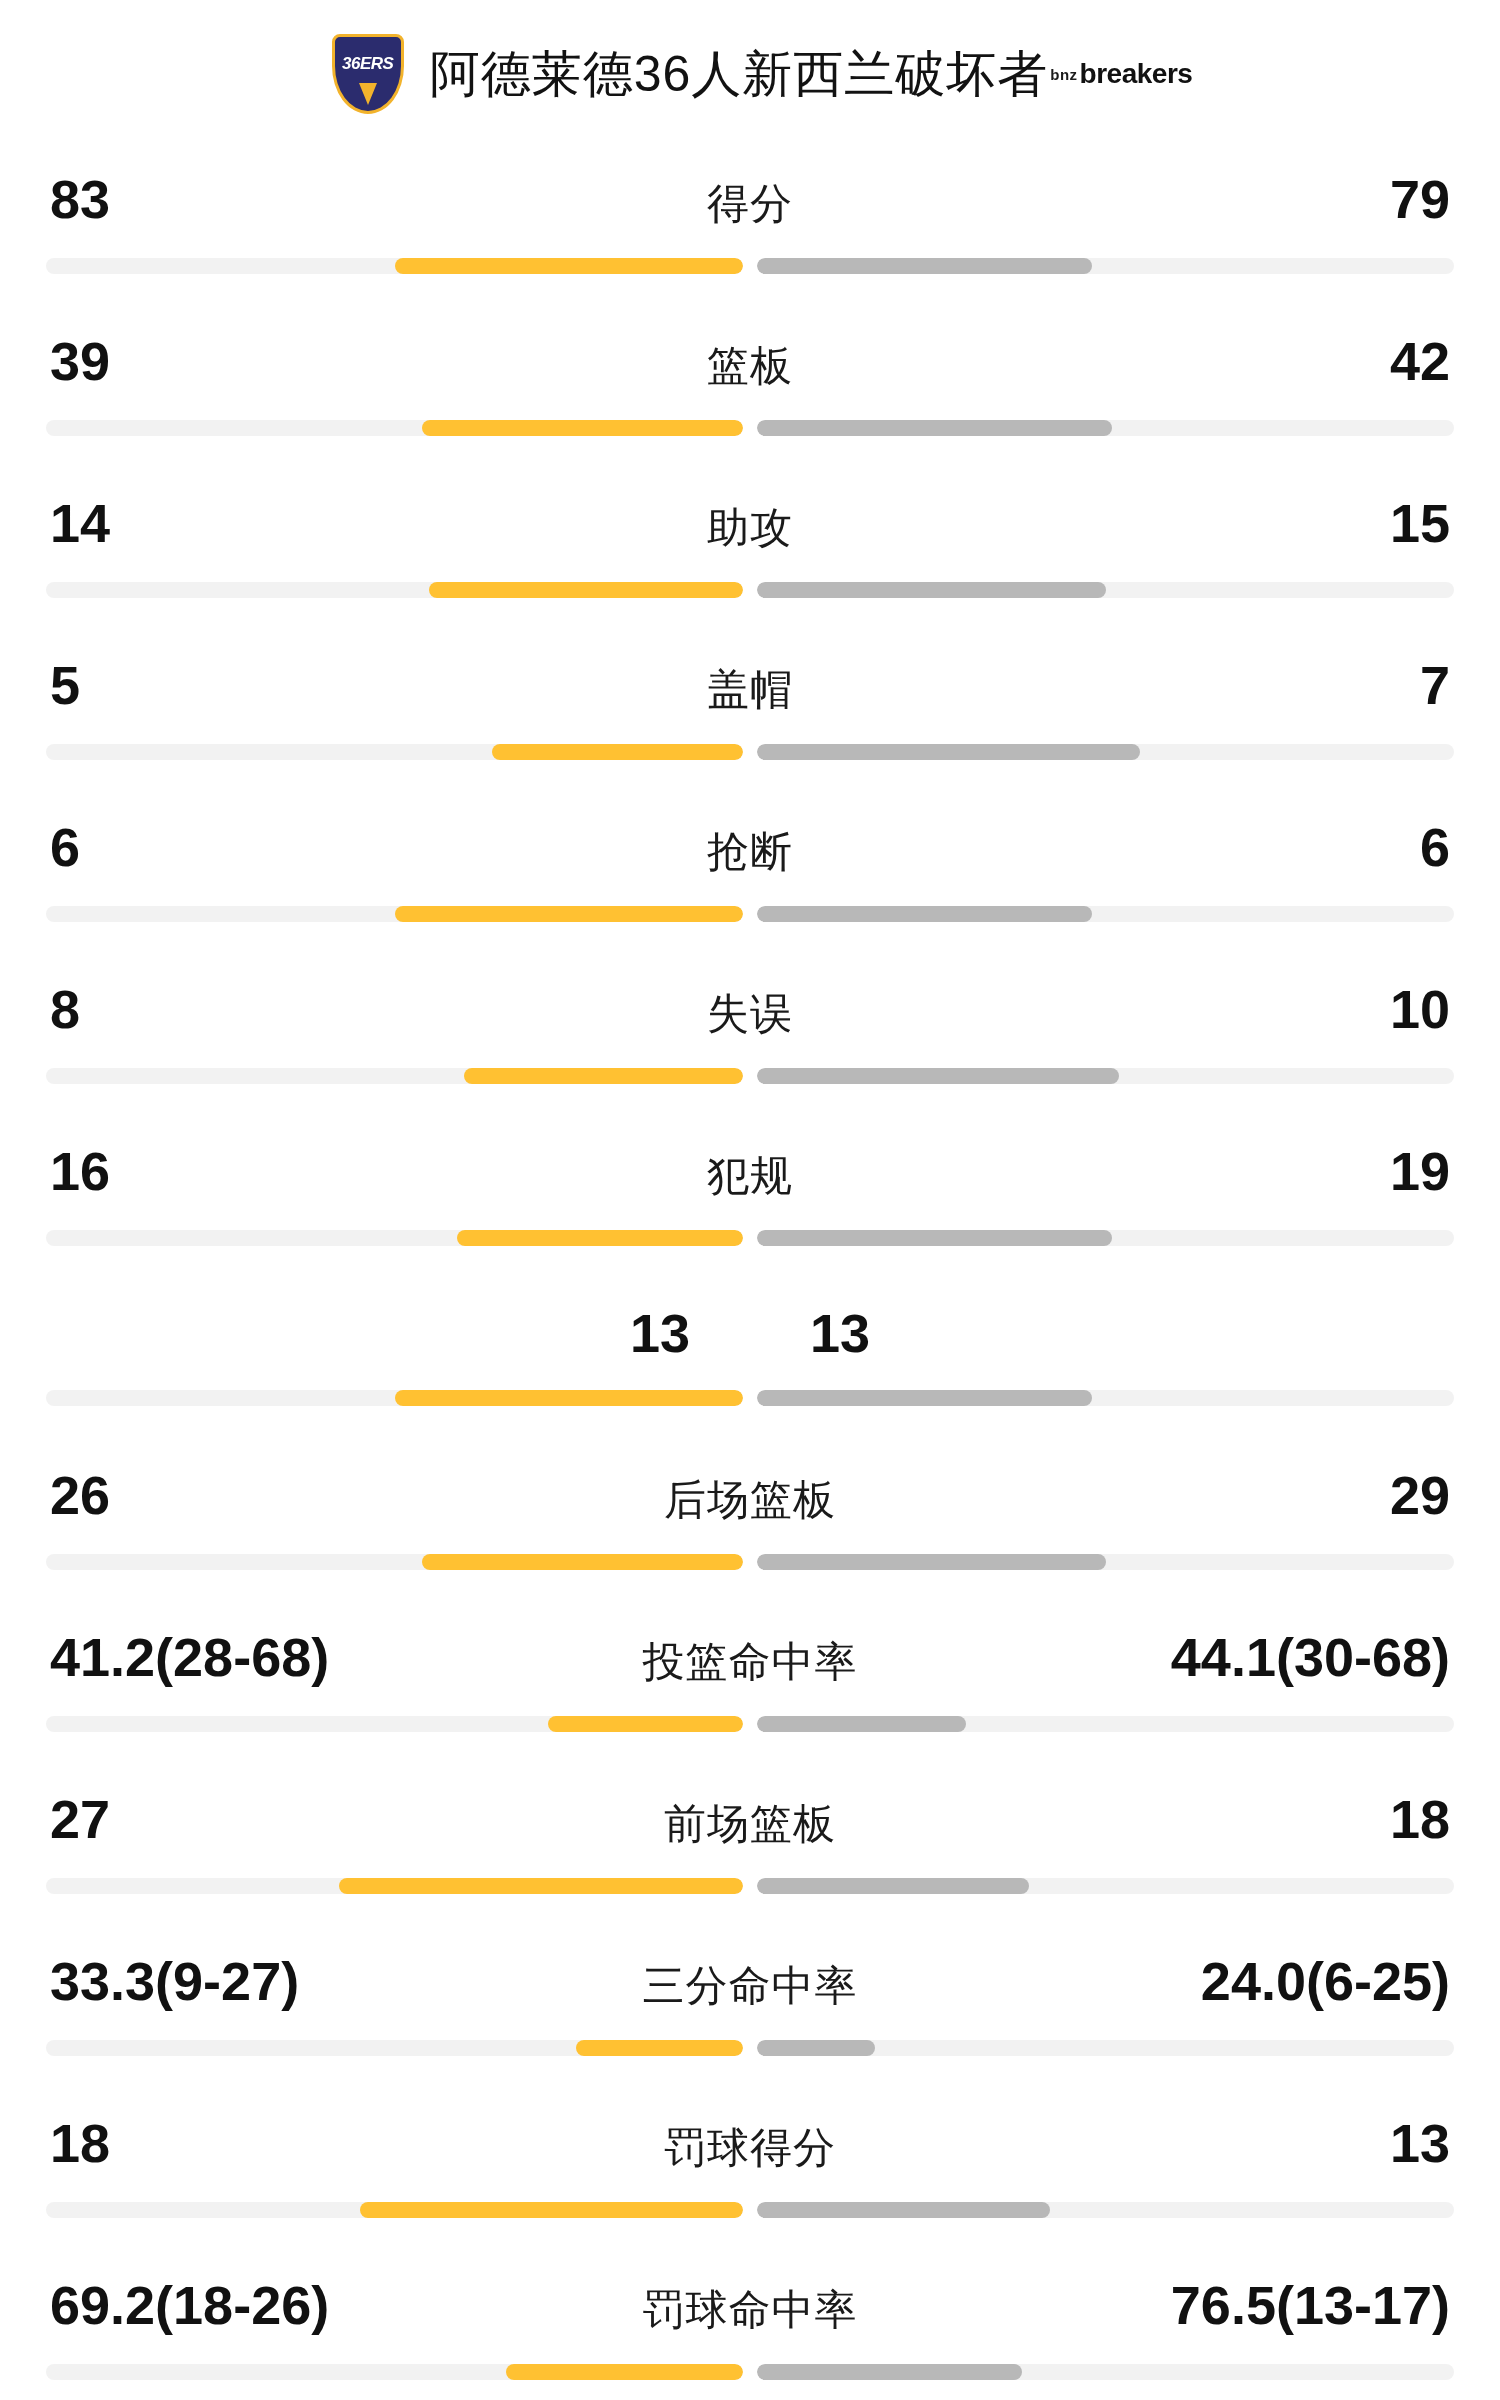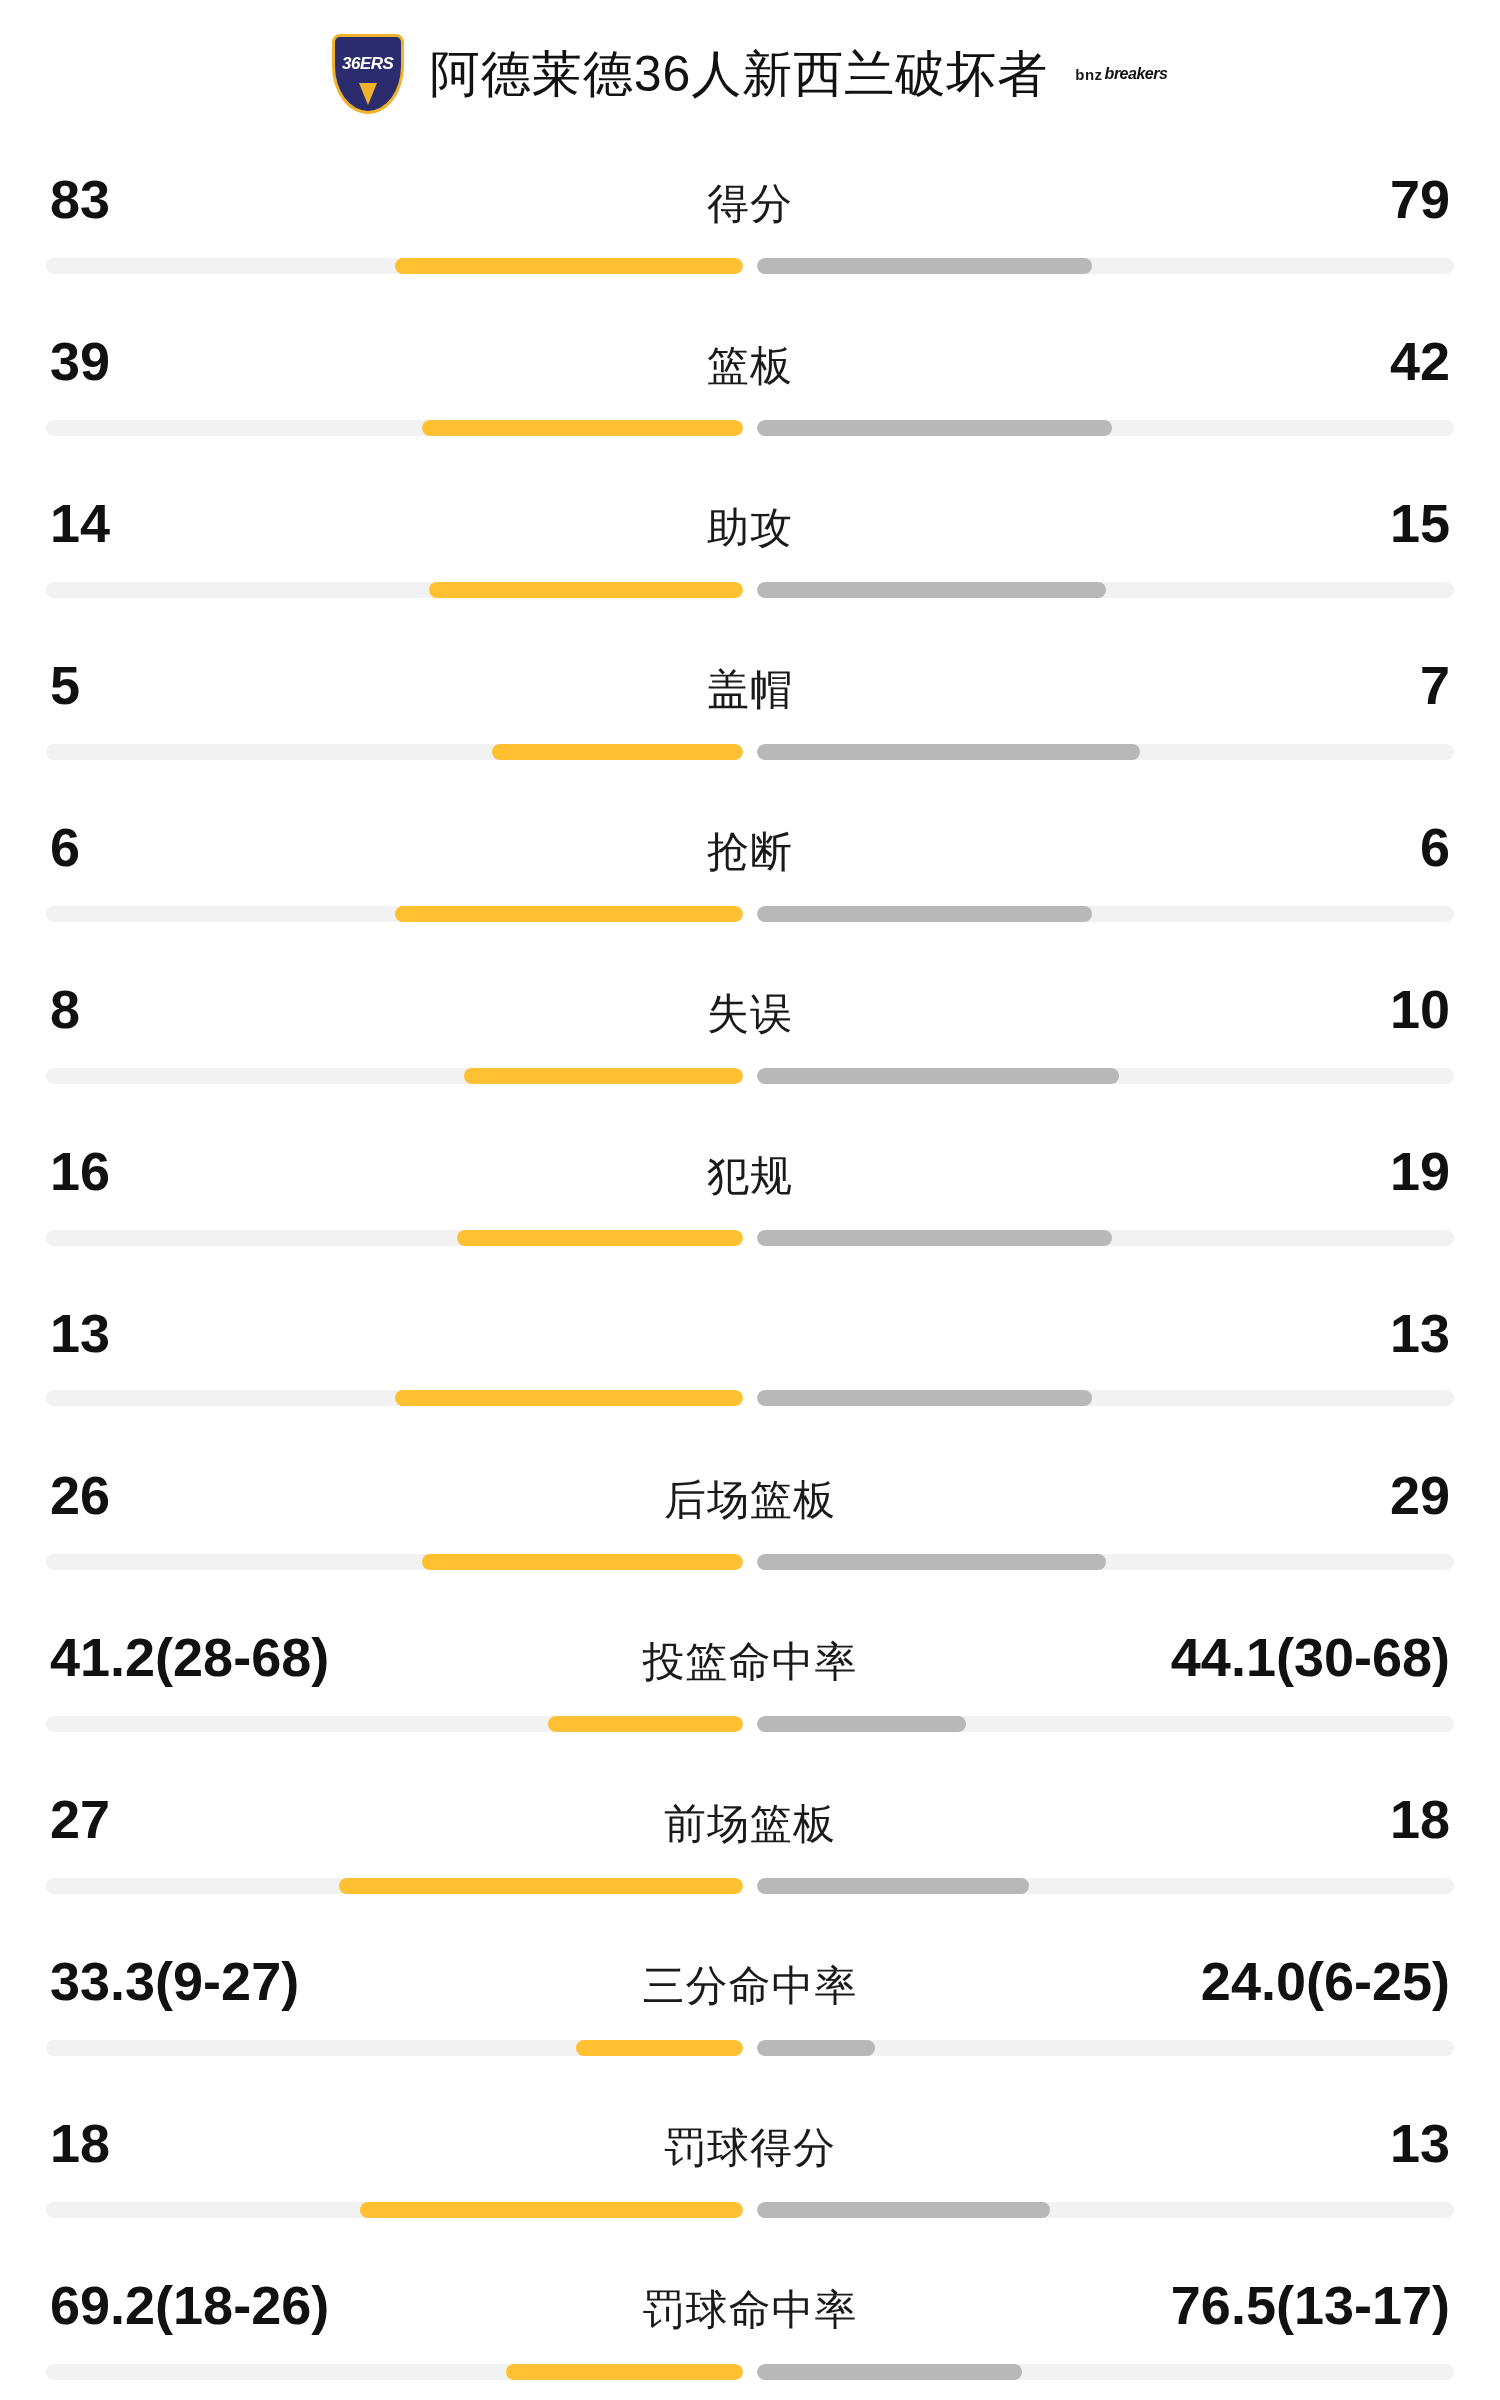--- a/index.html
+++ b/index.html
@@ -99,41 +99,40 @@
     justify-content: center;
     gap: 2px;
   }
   .logo-away .top {
     font-size: 15px;
     font-weight: 700;
     color: #1b1b1b;
     letter-spacing: 0.5px;
   }
   .logo-away .bottom {
-    font-size: 16px;
+    font-size: 28px;
     font-weight: 700;
-    font-style: italic;
     color: #111111;
     letter-spacing: -0.5px;
   }
 
   
   .stats {
     display: block;
   }
   .stat-row {
     height: 162px;
     box-sizing: border-box;
     padding-top: 20px;
     position: relative;
   }
   .stat-line {
     display: flex;
     align-items: baseline;
-    justify-content: space-between;
+    justify-content: center;
     padding: 0 4px;
   }
   .stat-val {
     font-size: 54px;
     font-weight: 700;
     color: #111111;
     white-space: nowrap;
     min-width: 120px;
   }
   .stat-val.right {

